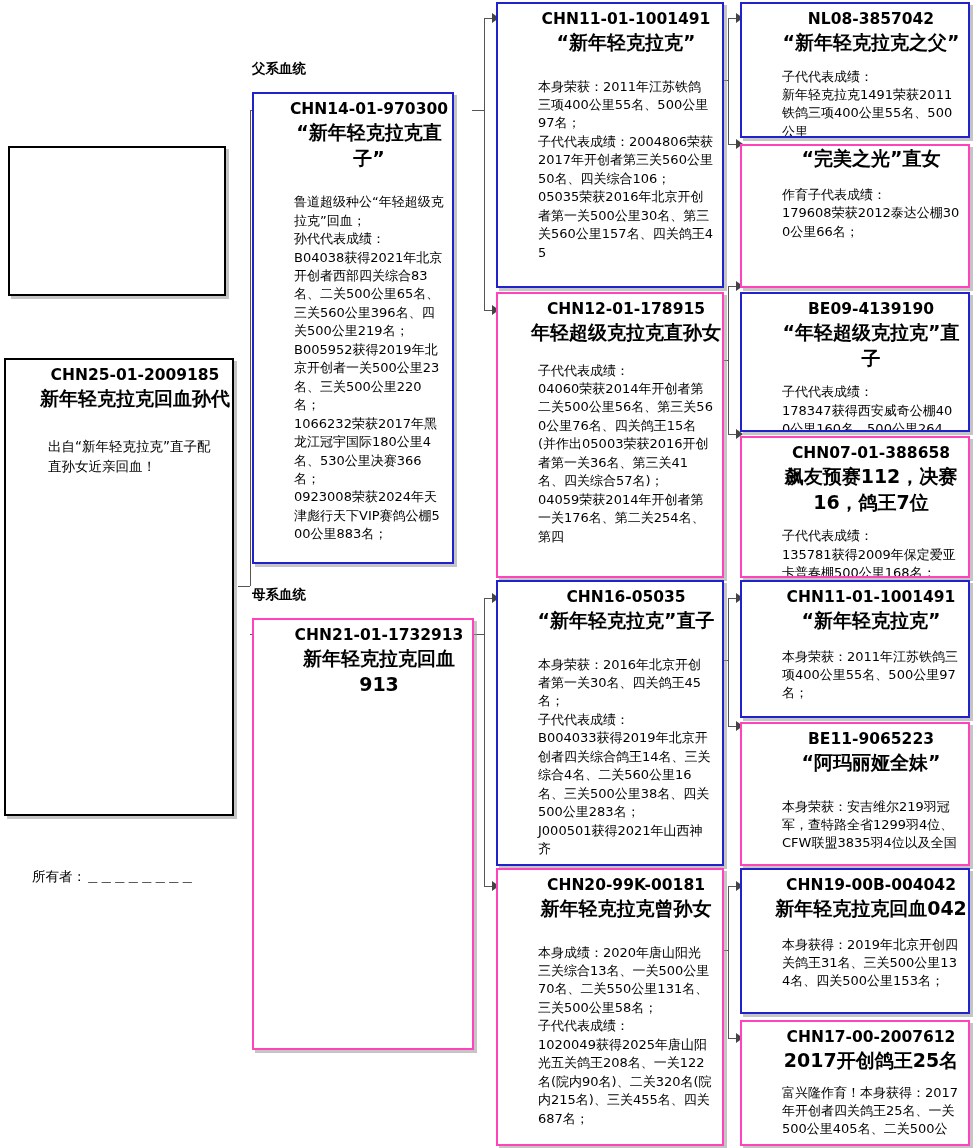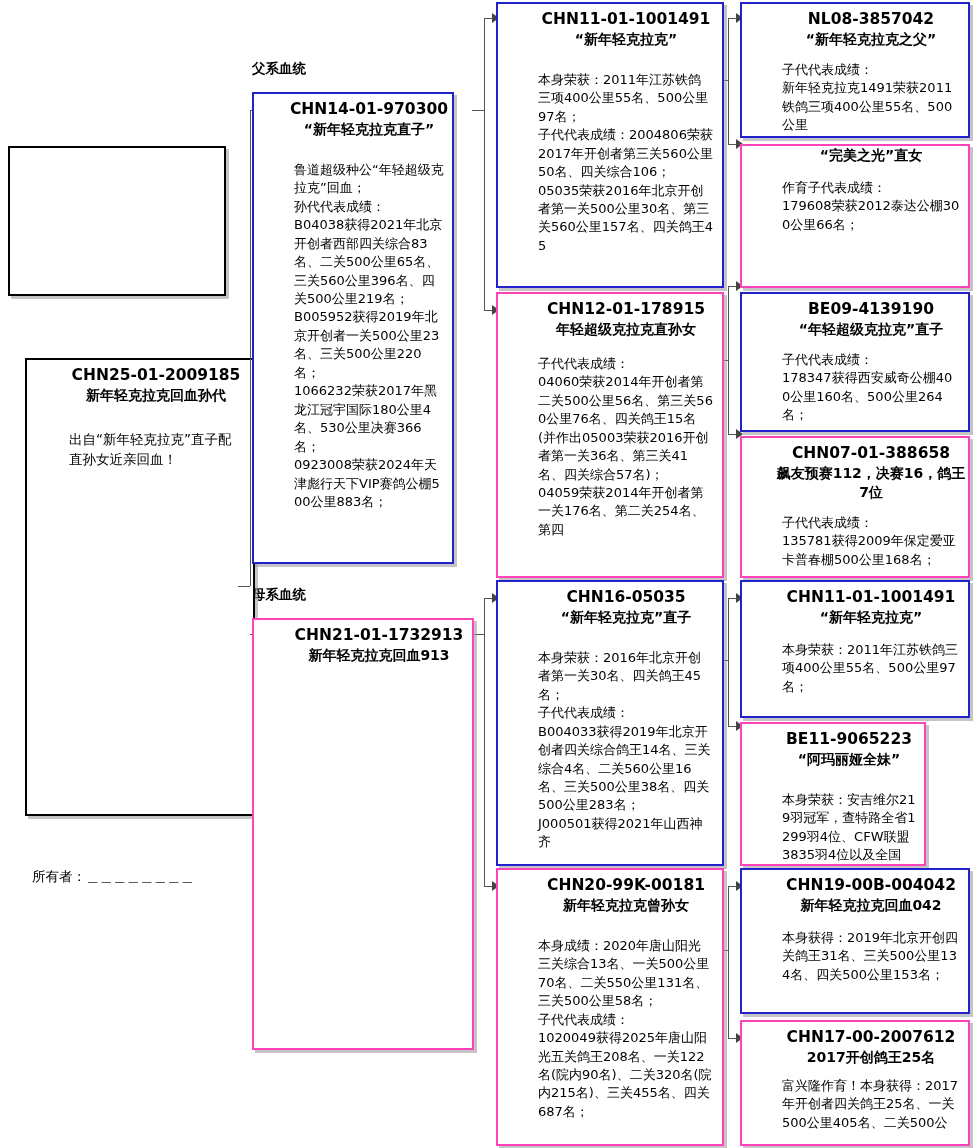--- a/index.html
+++ b/index.html
@@ -28,21 +28,21 @@
   .title{
     text-align:center;
     font-weight:bold;
     font-size:15.5px;
     line-height:1.35;
     padding-top:5px;
   }
   .subtitle{
     text-align:center;
     font-weight:bold;
-    font-size:14px;
+    font-size:19px;
     line-height:1.35;
   }
   .body-text{
     padding:6px 8px 0 8px;
     font-size:13px;
     line-height:1.42;
     word-break:break-all;
     white-space:pre-wrap;
   }
   .label{
@@ -85,21 +85,21 @@
 </style>
 </head>
 <body>
 
 <div class="label" style="left:252px;top:60px;">父系血统</div>
 <div class="label" style="left:252px;top:586px;text-align:center;">母系血统</div>
 <div class="owner" style="left:32px;top:868px;">所有者：＿＿＿＿＿＿＿＿</div>
 
 <div class="blank-box" style="left:8px;top:146px;width:218px;height:150px;"></div>
 
-<div class="box b-black shadow" style="left:25px;top:358px;width:230px;height:458px;">
+<div class="box b-black shadow" style="left:4px;top:358px;width:230px;height:458px;">
   <div class="title">CHN25-01-2009185</div>
   <div class="subtitle">新年轻克拉克回血孙代</div>
   <div class="root-text" style="padding-top:24px;">出自“新年轻克拉克”直子配直孙女近亲回血！</div>
 </div>
 
 <div class="connector" style="left:238px;top:586px;width:12px;"></div>
 <div class="vline" style="left:250px;top:110px;height:476px;"></div>
 <div class="connector" style="left:250px;top:110px;width:14px;"></div>
 <div class="connector" style="left:250px;top:634px;width:14px;"></div>
 
@@ -223,21 +223,21 @@
   <div class="body-text" style="padding-top:12px;">子代代表成绩：
 135781获得2009年保定爱亚卡普春棚500公里168名；</div>
 </div>
 
 <div class="box b-blue shadow" style="left:740px;top:580px;width:230px;height:138px;">
   <div class="title">CHN11-01-1001491</div>
   <div class="subtitle">“新年轻克拉克”</div>
   <div class="body-text" style="padding-top:14px;">本身荣获：2011年江苏铁鸽三项400公里55名、500公里97名；</div>
 </div>
 
-<div class="box b-pink shadow" style="left:740px;top:722px;width:186px;height:144px;">
+<div class="box b-pink shadow" style="left:740px;top:722px;width:230px;height:144px;">
   <div class="title">BE11-9065223</div>
   <div class="subtitle">“阿玛丽娅全妹”</div>
   <div class="body-text" style="padding-top:22px;">本身荣获：安吉维尔219羽冠军，查特路全省1299羽4位、CFW联盟3835羽4位以及全国</div>
 </div>
 
 <div class="box b-blue shadow" style="left:740px;top:868px;width:230px;height:146px;">
   <div class="title">CHN19-00B-004042</div>
   <div class="subtitle">新年轻克拉克回血042</div>
   <div class="body-text" style="padding-top:14px;">本身获得：2019年北京开创四关鸽王31名、三关500公里134名、四关500公里153名；</div>
 </div>

